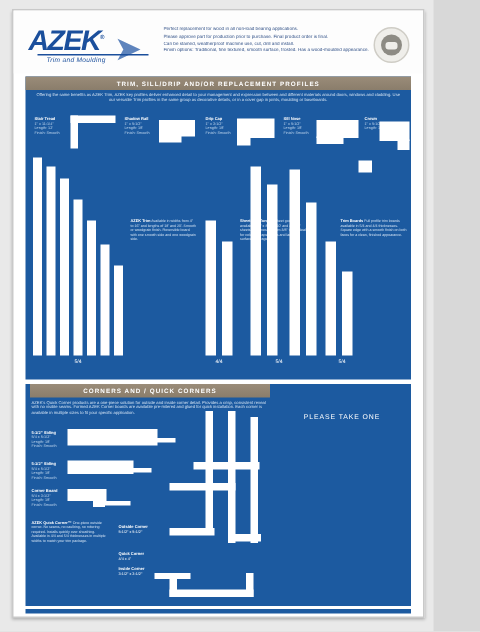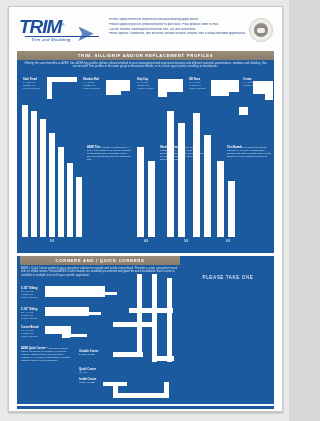--- a/index.html
+++ b/index.html
@@ -88,21 +88,21 @@
 </style>
 </head>
 <body>
 
 <div class="page">
   <div class="sheet">
 
     <div class="hdr">
 
       <div class="logo">
-        <div class="logo-word"><span>TRIM</span><span class="logo-tm">®</span></div>
+        <div class="logo-word"><span>AZEK</span><span class="logo-tm">®</span></div>
         <div class="logo-swoosh">➤</div>
         <div class="logo-rule"></div>
         <div class="logo-sub">Trim and Moulding</div>
       </div>
 
       <div class="hdr-notes">
         <p>Perfect replacement for wood in all non-load bearing applications.</p>
         <p>Please approve part for production prior to purchase. Final product order is final.</p>
         <p>Can be stained, weatherproof machine use, cut, drill and install.</p>
         <p>Finish options: Traditional, fine textured, smooth surface, frosted. Has a wood-moulded appearance.</p>

